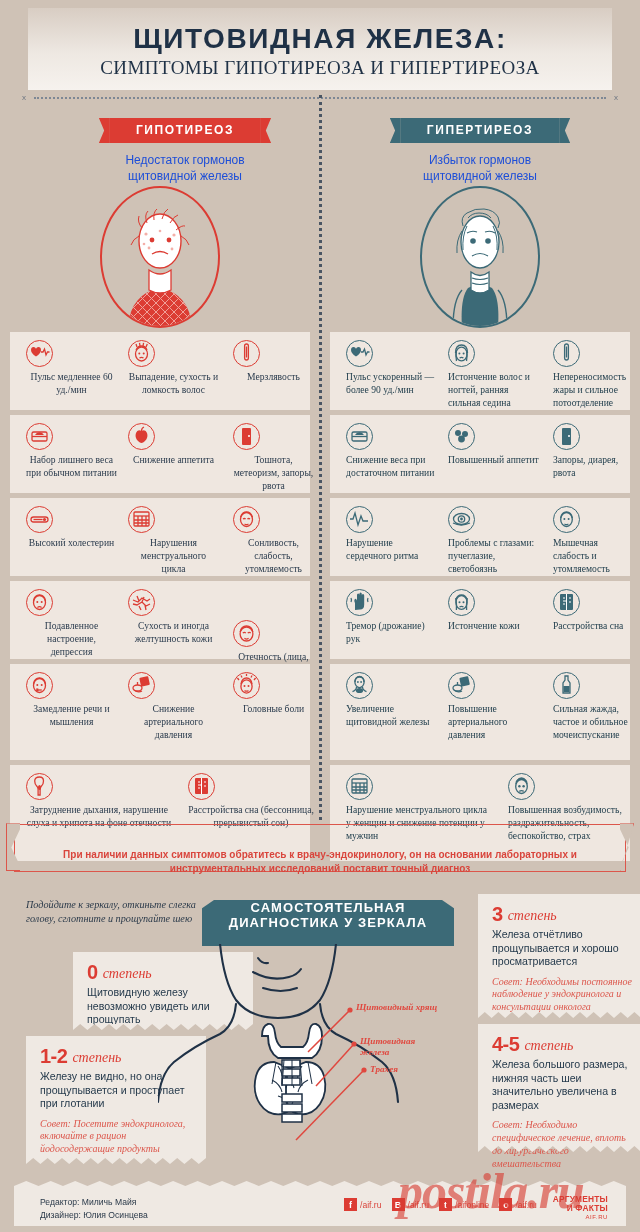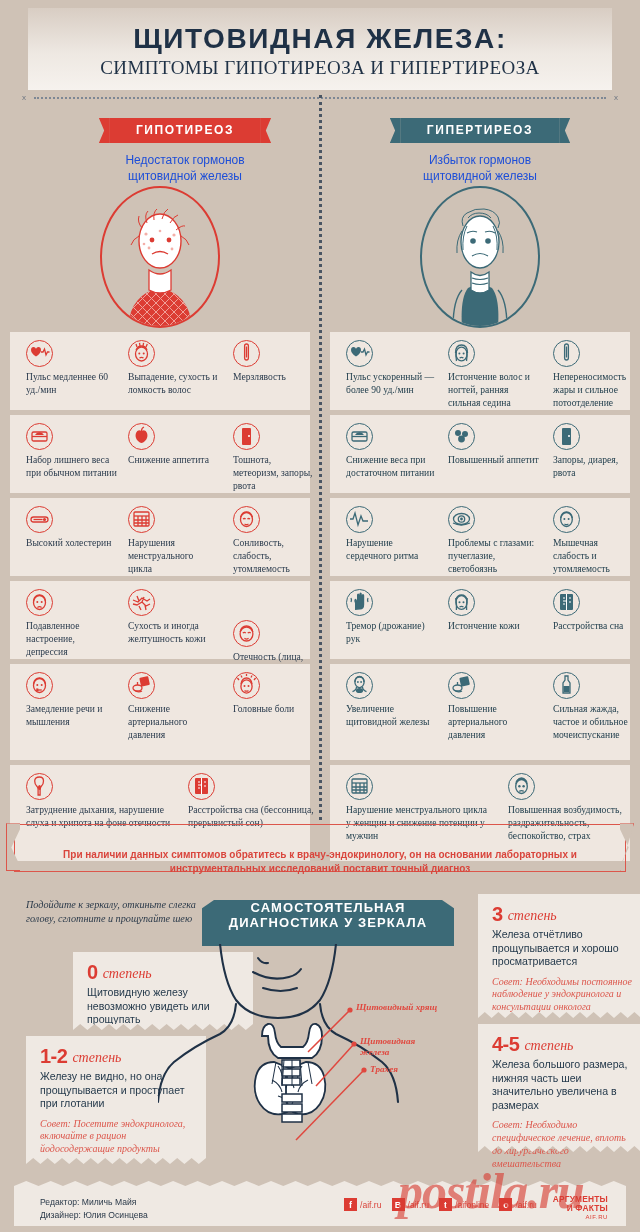--- a/index.html
+++ b/index.html
@@ -84,21 +84,21 @@
   .band.right{left:330px;width:300px;}
   .cell{position:absolute;top:0;height:100%;box-sizing:border-box;padding:8px 6px 0 8px;}
   .ico{width:25px;height:25px;border-radius:50%;display:block;}
   .ico.red{border:1.6px solid #dc3c33;}
   .ico.teal{border:1.6px solid #3c6a77;}
   .ico svg{display:block;}
   .ctxt{
     font-family:"Liberation Serif","DejaVu Serif",serif;
     font-size:9.6px;line-height:1.34;margin-top:4px;
   }
-  .ctxt.red{color:#2a3b4d;}
+  .ctxt.red{color:#2a3b4d;text-align:center;}
   .ctxt.teal{color:#24414f;}
 
   
   .warn{
     position:absolute;left:14px;top:824px;width:612px;height:48px;
     border:1.6px solid #dc564b;box-sizing:border-box;
     display:flex;align-items:center;justify-content:center;text-align:center;
   }
   .warn .wtxt{
     color:#d9453c;font-size:10px;font-weight:bold;line-height:1.42;

